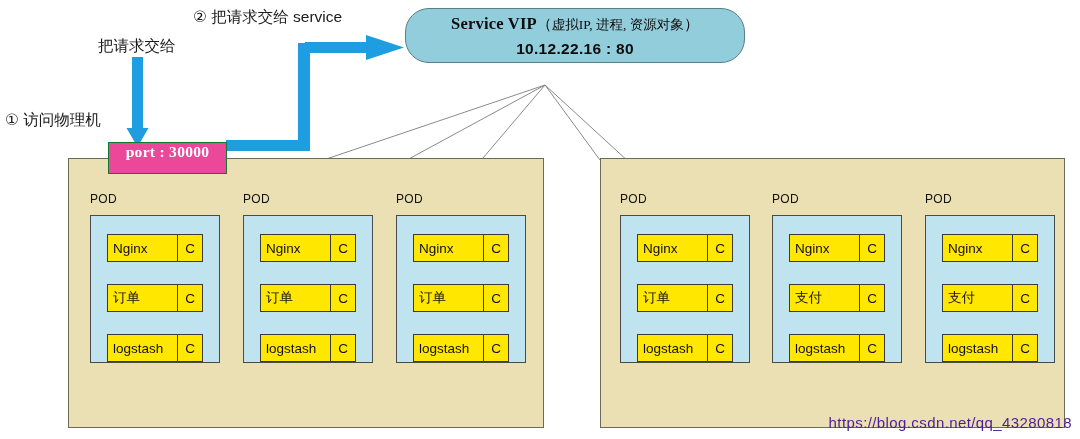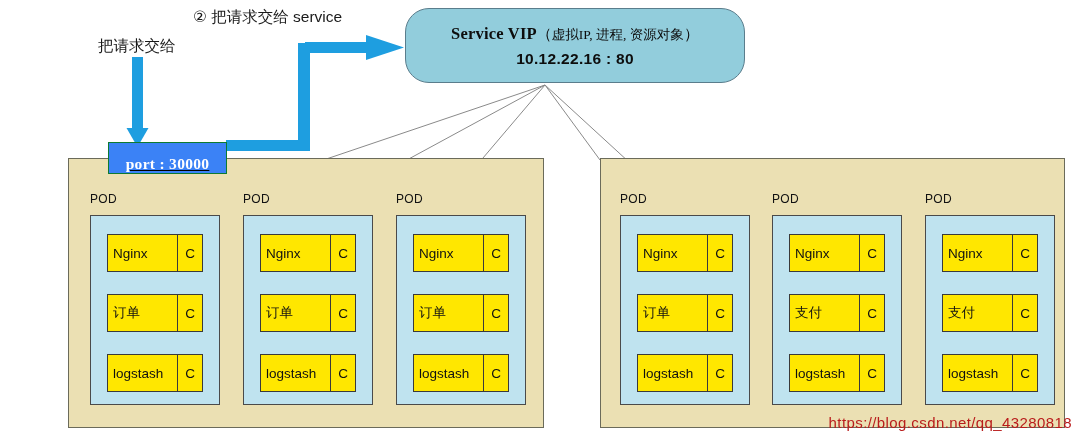--- a/index.html
+++ b/index.html
@@ -22,21 +22,21 @@
     height: 439px;
     pointer-events: none;
   }
 
   
   .vip-box {
     position: absolute;
     left: 405px;
     top: 8px;
     width: 340px;
-    height: 75px;
+    height: 55px;
     background: #92cddc;
     border: 1.6px solid #5a7d8c;
     border-radius: 24px;
     box-sizing: border-box;
     display: flex;
     flex-direction: column;
     align-items: center;
     justify-content: center;
   }
   .vip-line1 {
@@ -77,28 +77,27 @@
   .anno-order { left: 98px;  top: 36px; }
   .anno-step1 { left: 5px;   top: 110px; }
 
   
   .port-box {
     position: absolute;
     left: 108px;
     top: 142px;
     width: 119px;
     height: 32px;
-    background: #3b82f6;
+    background: #ec4899;
     border: 1.5px solid #0e7a31;
     box-sizing: border-box;
     display: flex;
-    align-items: flex-end;
+    align-items: flex-start;
     justify-content: center;
     z-index: 6;
-    text-decoration: underline;
   }
   .port-box span {
     font-family: "Liberation Serif", "DejaVu Serif", serif;
     font-weight: bold;
     font-size: 15.5px;
     color: #ffffff;
     letter-spacing: .3px;
   }
 
   
@@ -109,21 +108,21 @@
     box-sizing: border-box;
   }
   .node-left  { left: 68px;  top: 158px; width: 476px; height: 270px; }
   .node-right { left: 600px; top: 158px; width: 465px; height: 270px; }
 
   
   .pod {
     position: absolute;
     top: 215px;
     width: 130px;
-    height: 190px;
+    height: 148px;
     background: #bfe3ef;
     border: 1.5px solid #4a4a4a;
     box-sizing: border-box;
     display: flex;
     flex-direction: column;
     align-items: center;
     justify-content: flex-start;
     padding-top: 18px;
     gap: 22px;
   }
@@ -164,21 +163,21 @@
     font-size: 13.5px;
     color: #111111;
   }
 
   
   .watermark {
     position: absolute;
     right: 8px;
     bottom: 8px;
     font-size: 15px;
-    color: #b91c1c;
+    color: #4c1d95;
     letter-spacing: .4px;
     white-space: nowrap;
     z-index: 7;
   }
 </style>
 </head>
 <body>
 
 <div id="canvas">
 
@@ -207,20 +206,21 @@
 
   <div class="vip-box">
     <div class="vip-line1">
       <span class="vip-strong">Service VIP</span><span class="vip-paren">（</span><span class="vip-sub">虚拟IP, 进程, 资源对象</span><span class="vip-paren">）</span>
     </div>
     <div class="vip-line2">10.12.22.16 : 80</div>
   </div>
 
   <div class="anno anno-step2">② 把请求交给 service</div>
   <div class="anno anno-order">把请求交给</div>
+  <div class="anno anno-step1">① 访问物理机</div>
 
   <div class="node node-left"></div>
   <div class="node node-right"></div>
 
   <div class="port-box">
     <span>port : 30000</span>
   </div>
 
   <div class="pod-label" style="left:90px;">POD</div>
   <div class="pod-label" style="left:243px;">POD</div>

